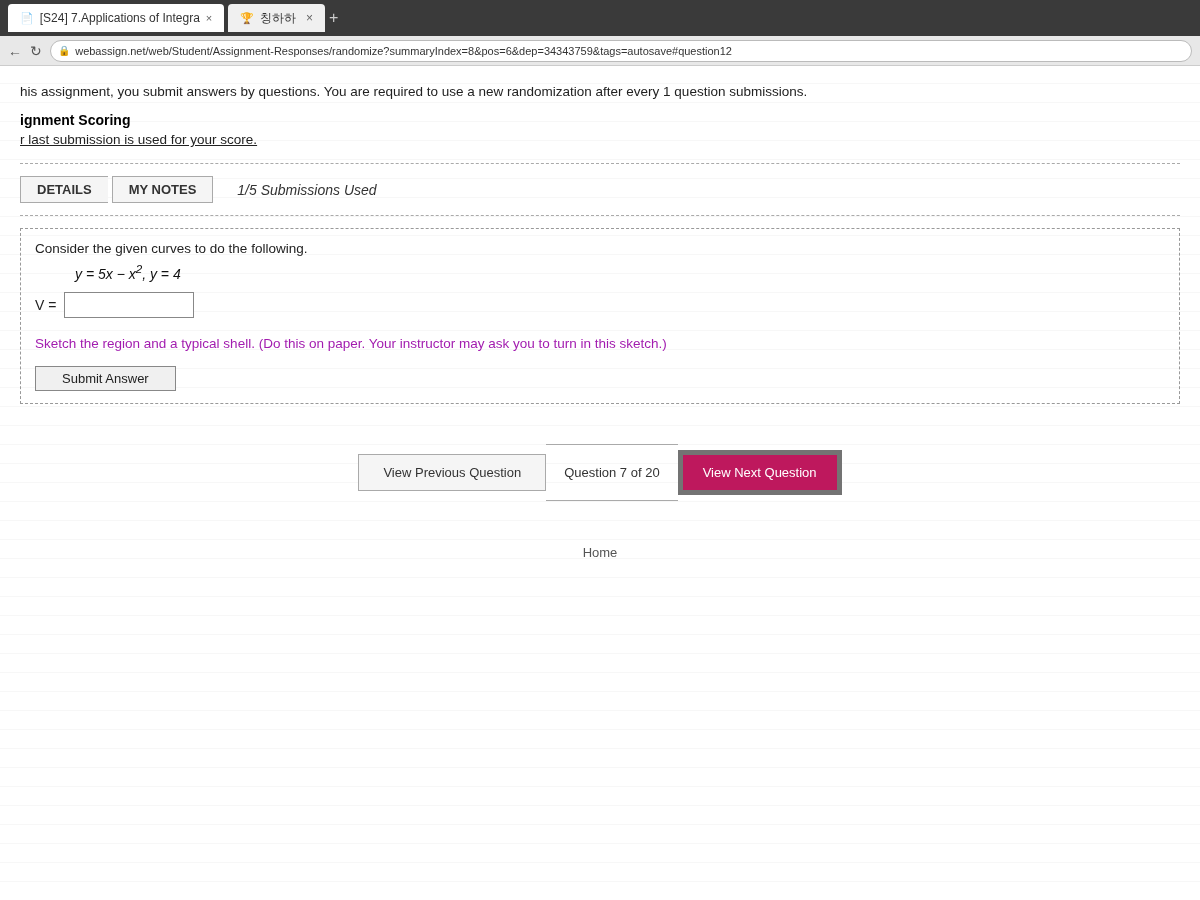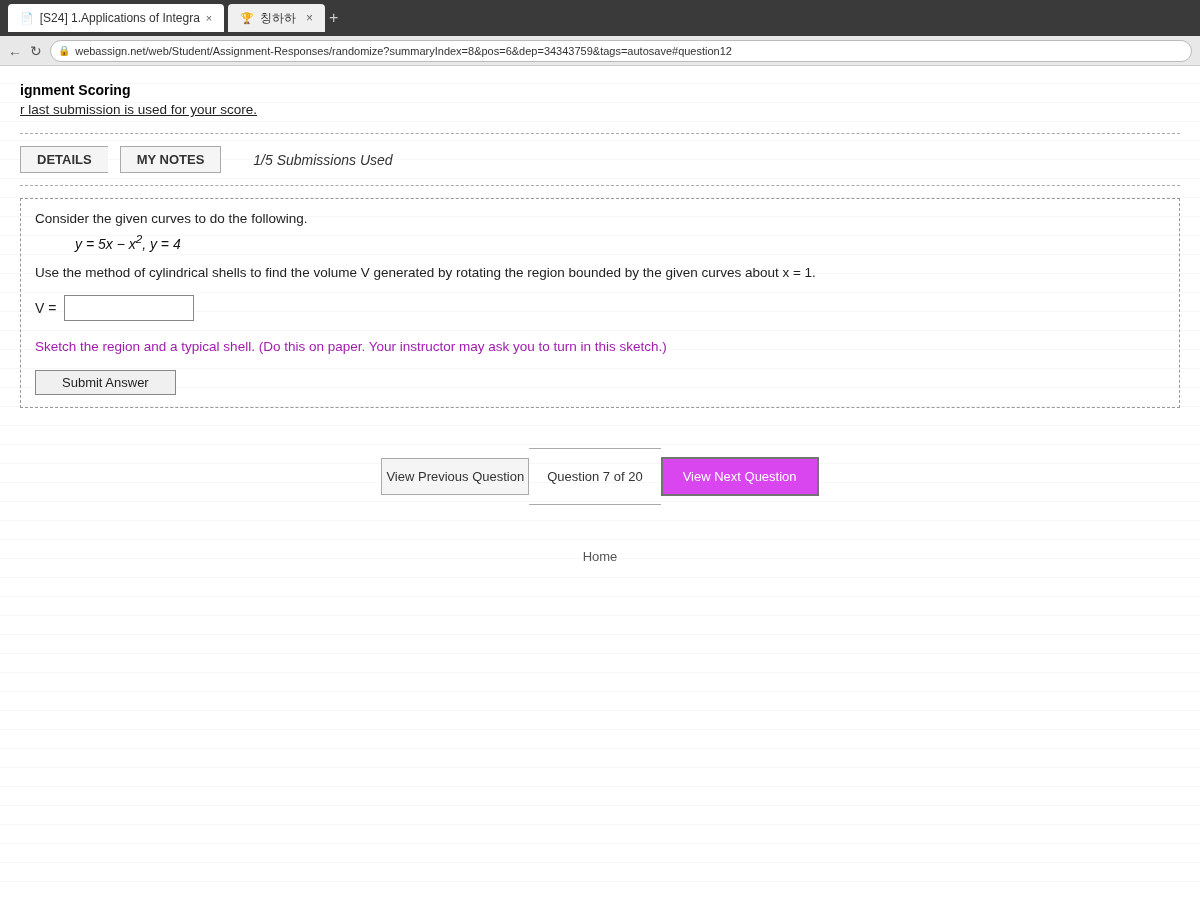--- a/index.html
+++ b/index.html
@@ -149,21 +149,21 @@
     .divider {
       border: none;
       border-top: 1px dashed #aaa;
       margin: 12px 0;
     }
 
     
     .tabs-row {
       display: flex;
       align-items: center;
-      gap: 12px;
+      gap: 4px;
       margin-bottom: 12px;
     }
     .tab-btn {
       border: 1px solid #aaa;
       background: #f5f5f5;
       padding: 5px 16px;
       font-size: 13px;
       font-weight: bold;
       cursor: pointer;
       color: #333;
@@ -238,56 +238,56 @@
       display: flex;
       justify-content: center;
       align-items: center;
       gap: 0;
       margin-top: 40px;
       padding-bottom: 20px;
     }
     .nav-prev-btn {
       border: 1px solid #aaa;
       background: #f5f5f5;
-      padding: 10px 4px;
+      padding: 10px 24px;
       font-size: 13px;
       cursor: pointer;
       color: #333;
     }
     .question-counter {
       padding: 20px 18px;
       font-size: 13px;
       color: #333;
       border-top: 1px solid #aaa;
       border-bottom: 1px solid #aaa;
     }
     .nav-next-btn {
-      border: 2px solid #737373;
-      background: #d946ef;
+      border: 5px solid #737373;
+      background: #be185d;
       padding: 10px 20px;
       font-size: 13px;
       cursor: pointer;
       color: #fff;
     }
 
     .home-link-row {
       text-align: center;
       margin-top: 24px;
       font-size: 13px;
       color: #555;
     }
   </style>
 </head>
 <body>
 
 <div class="browser-chrome">
   <div class="tab-bar">
     <div class="tab active">
       <span class="tab-icon">📄</span>
-      <span>[S24] 1.Applications of Integra</span>
+      <span>[S24] 7.Applications of Integra</span>
       <span class="tab-close">×</span>
     </div>
     <div class="tab">
       <span class="tab-icon">🏆</span>
       <span>칭하하</span>
       <span class="tab-x-btn">×</span>
     </div>
     <span class="tab-plus">+</span>
   </div>
 </div>
@@ -297,20 +297,21 @@
   <span class="nav-btn">↻</span>
   <div class="url-box">
     <span class="lock-icon">🔒</span>
     <span>webassign.net/web/Student/Assignment-Responses/randomize?summaryIndex=8&amp;pos=6&amp;dep=34343759&amp;tags=autosave#question12</span>
   </div>
 </div>
 
 <div class="main-content">
   <div class="content-inner">
 
+    <p class="intro-text">his assignment, you submit answers by questions. You are required to use a new randomization after every 1 question submissions.</p>
 
     <p class="section-header">ignment Scoring</p>
     <p class="scoring-text">r last submission is used for your score.</p>
 
     <hr class="divider">
 
     <div class="tabs-row">
       <button class="tab-btn">DETAILS</button>
       <button class="tab-btn">MY NOTES</button>
       <span class="submissions-used">1/5 Submissions Used</span>
@@ -318,21 +319,20 @@
 
     <hr class="divider">
 
     <div class="question-box">
       <p class="question-intro">Consider the given curves to do the following.</p>
 
       <div class="math-equation">
         <span>y = 5x − x<sup>2</sup>, y = 4</span>
       </div>
 
-      <p class="question-body">Use the method of cylindrical shells to find the volume V generated by rotating the region bounded by the given curves about x = 1.</p>
 
       
       <div class="answer-row">
         <span class="answer-label">V =</span>
         <input class="answer-input" type="text" style="">
       </div>
 
       <p class="sketch-text">Sketch the region and a typical shell. (Do this on paper. Your instructor may ask you to turn in this sketch.)</p>
 
       <button class="submit-btn">Submit Answer</button>

